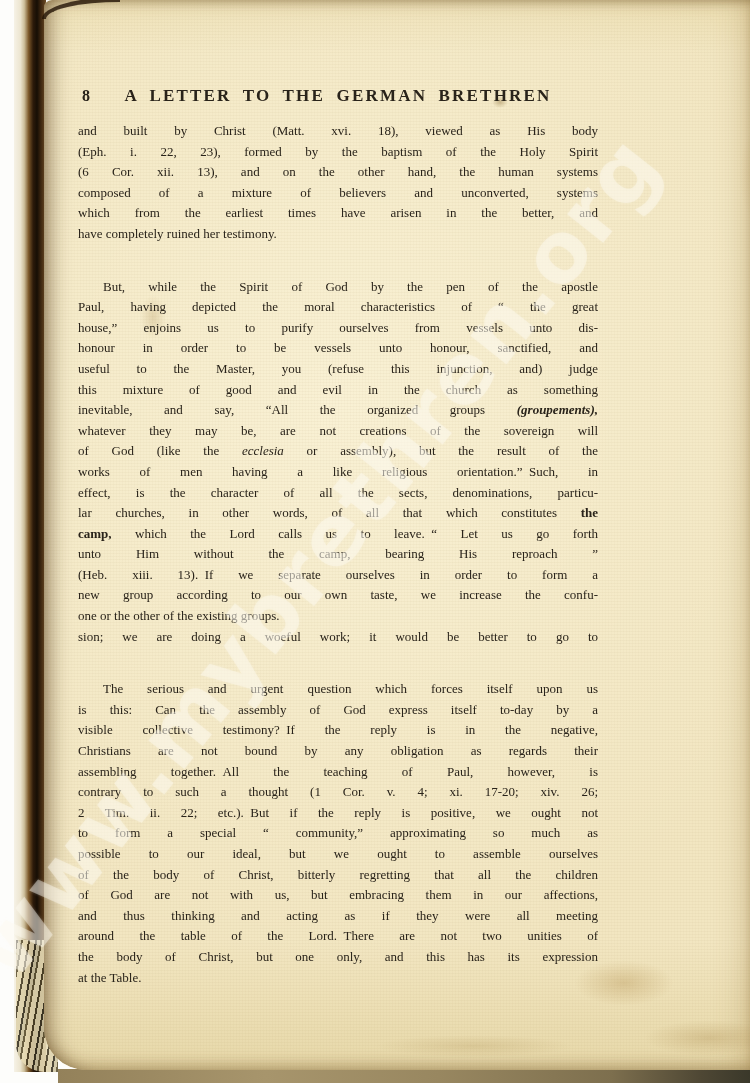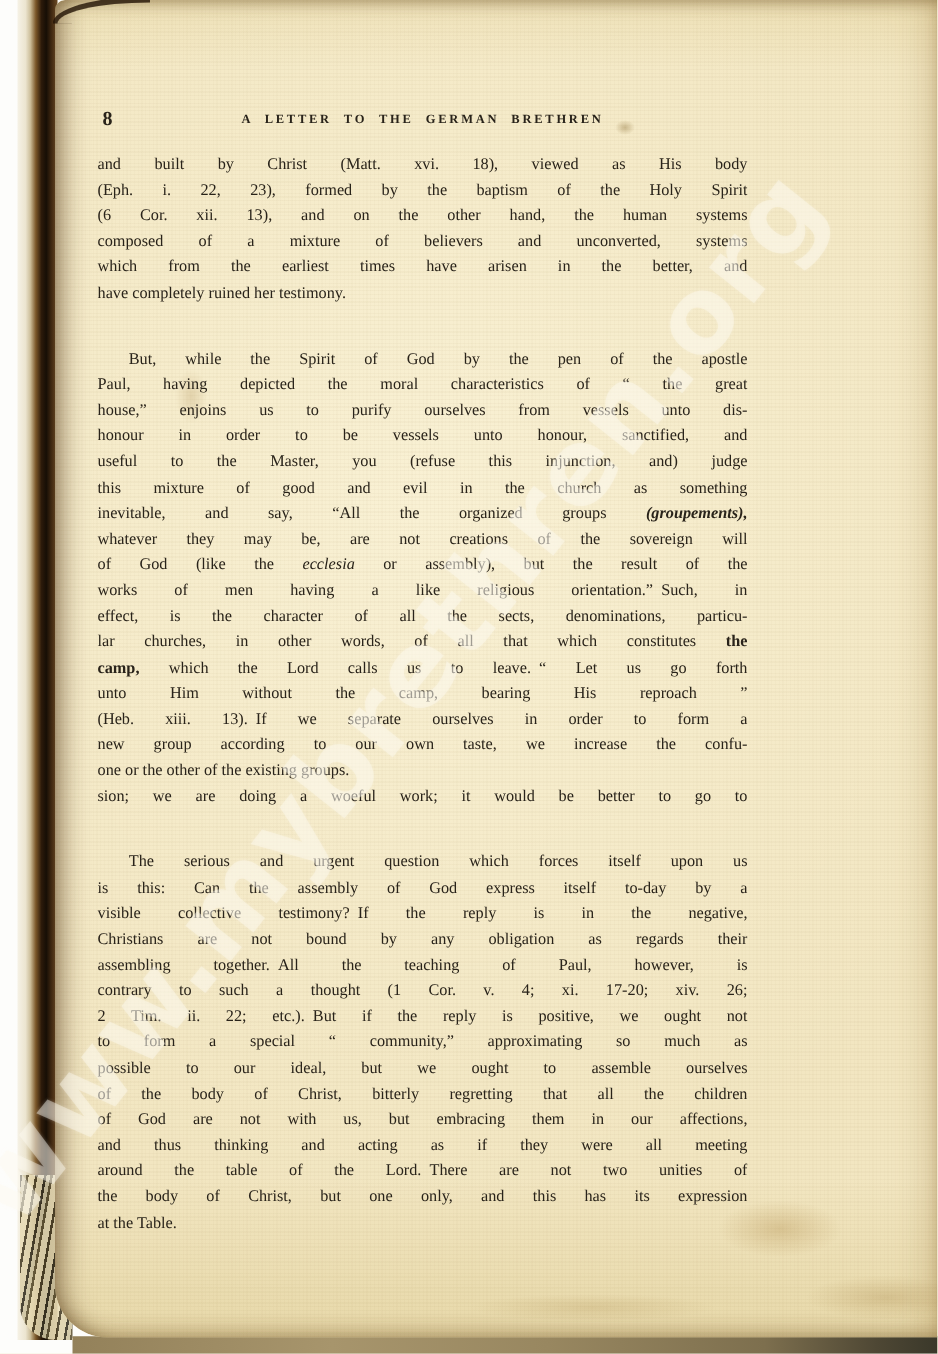--- a/index.html
+++ b/index.html
@@ -87,21 +87,21 @@
   .text-block{
     position:absolute;left:78px;top:86px;width:520px;
     color:#29231a;z-index:2;
   }
   .header-row{position:relative;height:20px;}
   .page-number{
     position:absolute;left:4px;top:0;
     font-size:16px;font-weight:bold;line-height:20px;
   }
   .running-title{
-    text-align:center;font-weight:bold;font-size:10px;line-height:20px;
+    text-align:center;font-weight:bold;font-size:17px;line-height:20px;
     letter-spacing:2.2px;word-spacing:5px;
   }
   .body-text{margin-top:15px;}
   .line{
     font-size:13px;line-height:20.6px;height:20.6px;overflow:hidden;
     text-align:justify;text-align-last:justify;
   }
   .line.last{text-align-last:left;}
   .para.indent .line:first-child{text-indent:25px;margin-top:32px;}
   .line b{font-weight:bold;}

